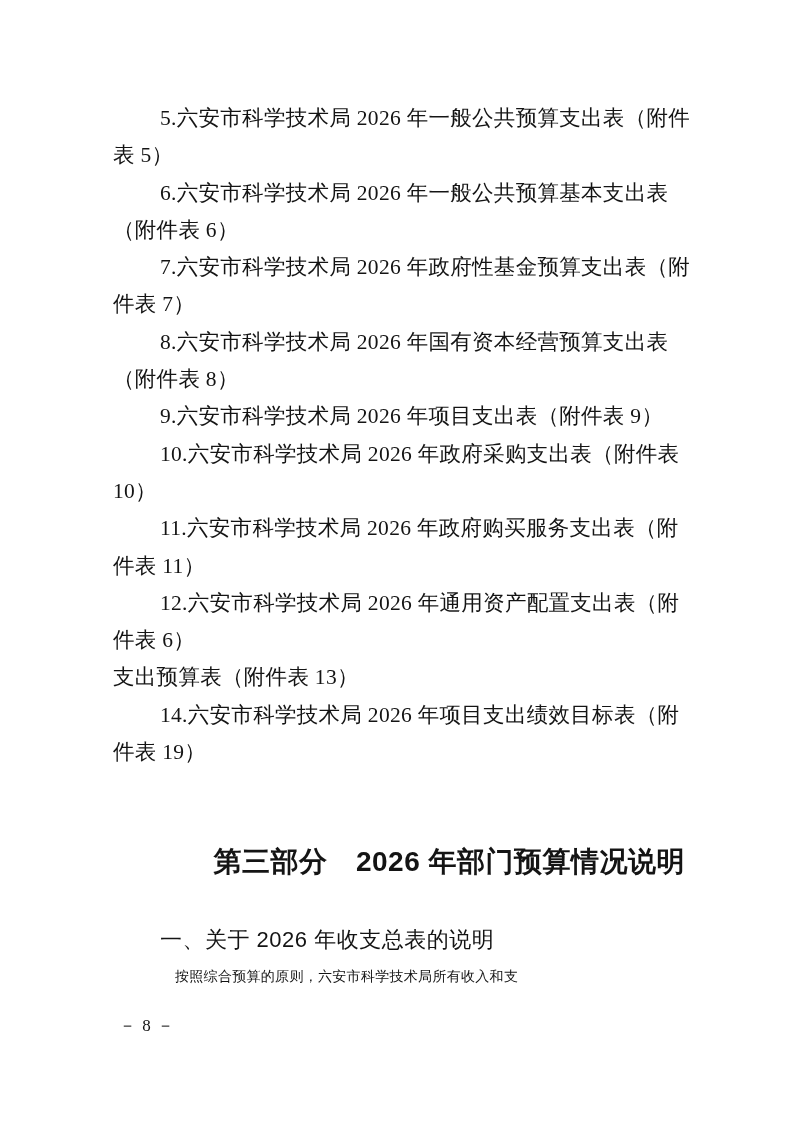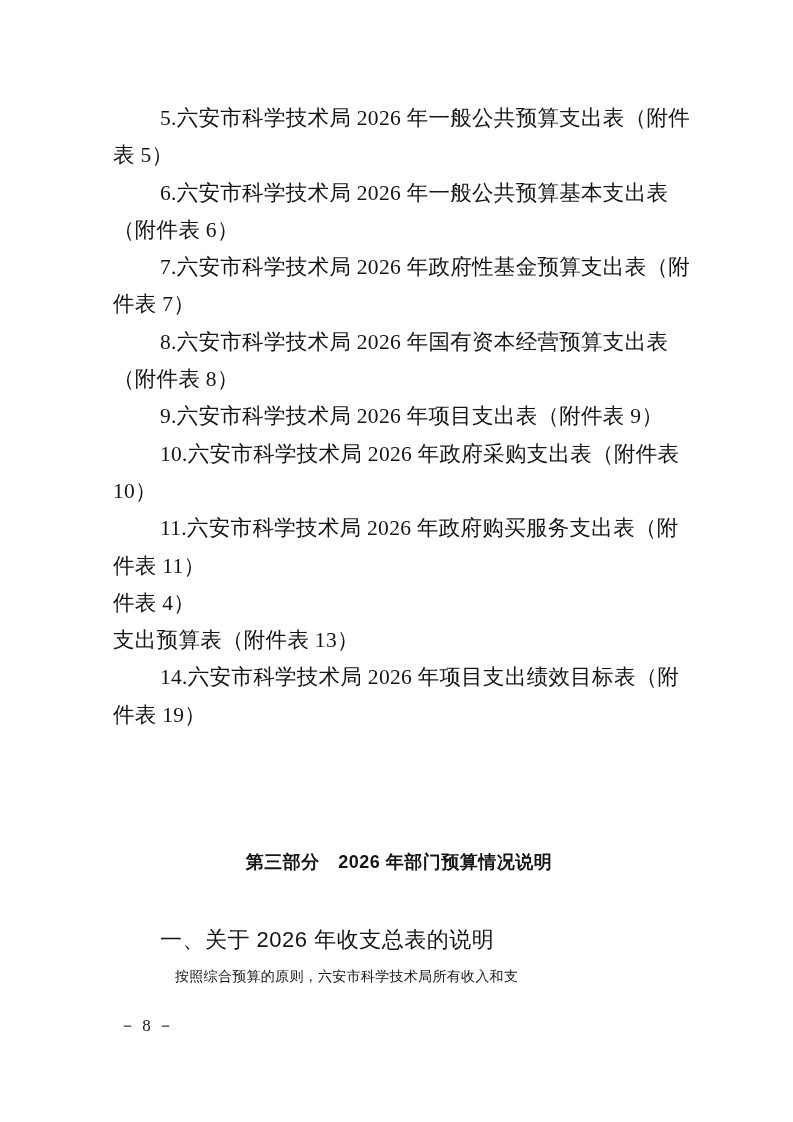--- a/index.html
+++ b/index.html
@@ -26,23 +26,23 @@
     letter-spacing: 0.3px;
   }
   .doc-line.first {
     padding-left: 47px;
   }
   .part-heading {
     position: absolute;
     left: 113px;
     top: 842px;
     width: 572px;
-    text-align: center;
+    text-align: right;
     font-family: "Liberation Sans", "DejaVu Sans", sans-serif;
-    font-size: 18px;
+    font-size: 28px;
     font-weight: 700;
     line-height: 40px;
     white-space: nowrap;
     letter-spacing: 0.5px;
   }
   .section-heading {
     position: absolute;
     left: 113px;
     top: 923px;
     width: 572px;
@@ -87,21 +87,22 @@
       <div class="doc-line">（附件表 6）</div>
       <div class="doc-line first">7.六安市科学技术局 2026 年政府性基金预算支出表（附</div>
       <div class="doc-line">件表 7）</div>
       <div class="doc-line first">8.六安市科学技术局 2026 年国有资本经营预算支出表</div>
       <div class="doc-line">（附件表 8）</div>
       <div class="doc-line first">9.六安市科学技术局 2026 年项目支出表（附件表 9）</div>
       <div class="doc-line first">10.六安市科学技术局 2026 年政府采购支出表（附件表</div>
       <div class="doc-line">10）</div>
       <div class="doc-line first">11.六安市科学技术局 2026 年政府购买服务支出表（附</div>
       <div class="doc-line">件表 11）</div>
-      <div class="doc-line">件表 4）</div>
+      <div class="doc-line first">12.六安市科学技术局 2026 年通用资产配置支出表（附</div>
+      <div class="doc-line">件表 6）</div>
       <div class="doc-line">支出预算表（附件表 13）</div>
       <div class="doc-line first">14.六安市科学技术局 2026 年项目支出绩效目标表（附</div>
       <div class="doc-line">件表 19）</div>
     </div>
 
   <div class="part-heading">第三部分　2026 年部门预算情况说明</div>
 
   <div class="section-heading">一、关于 2026 年收支总表的说明</div>
 
   <div class="body-par">按照综合预算的原则，六安市科学技术局所有收入和支</div>

